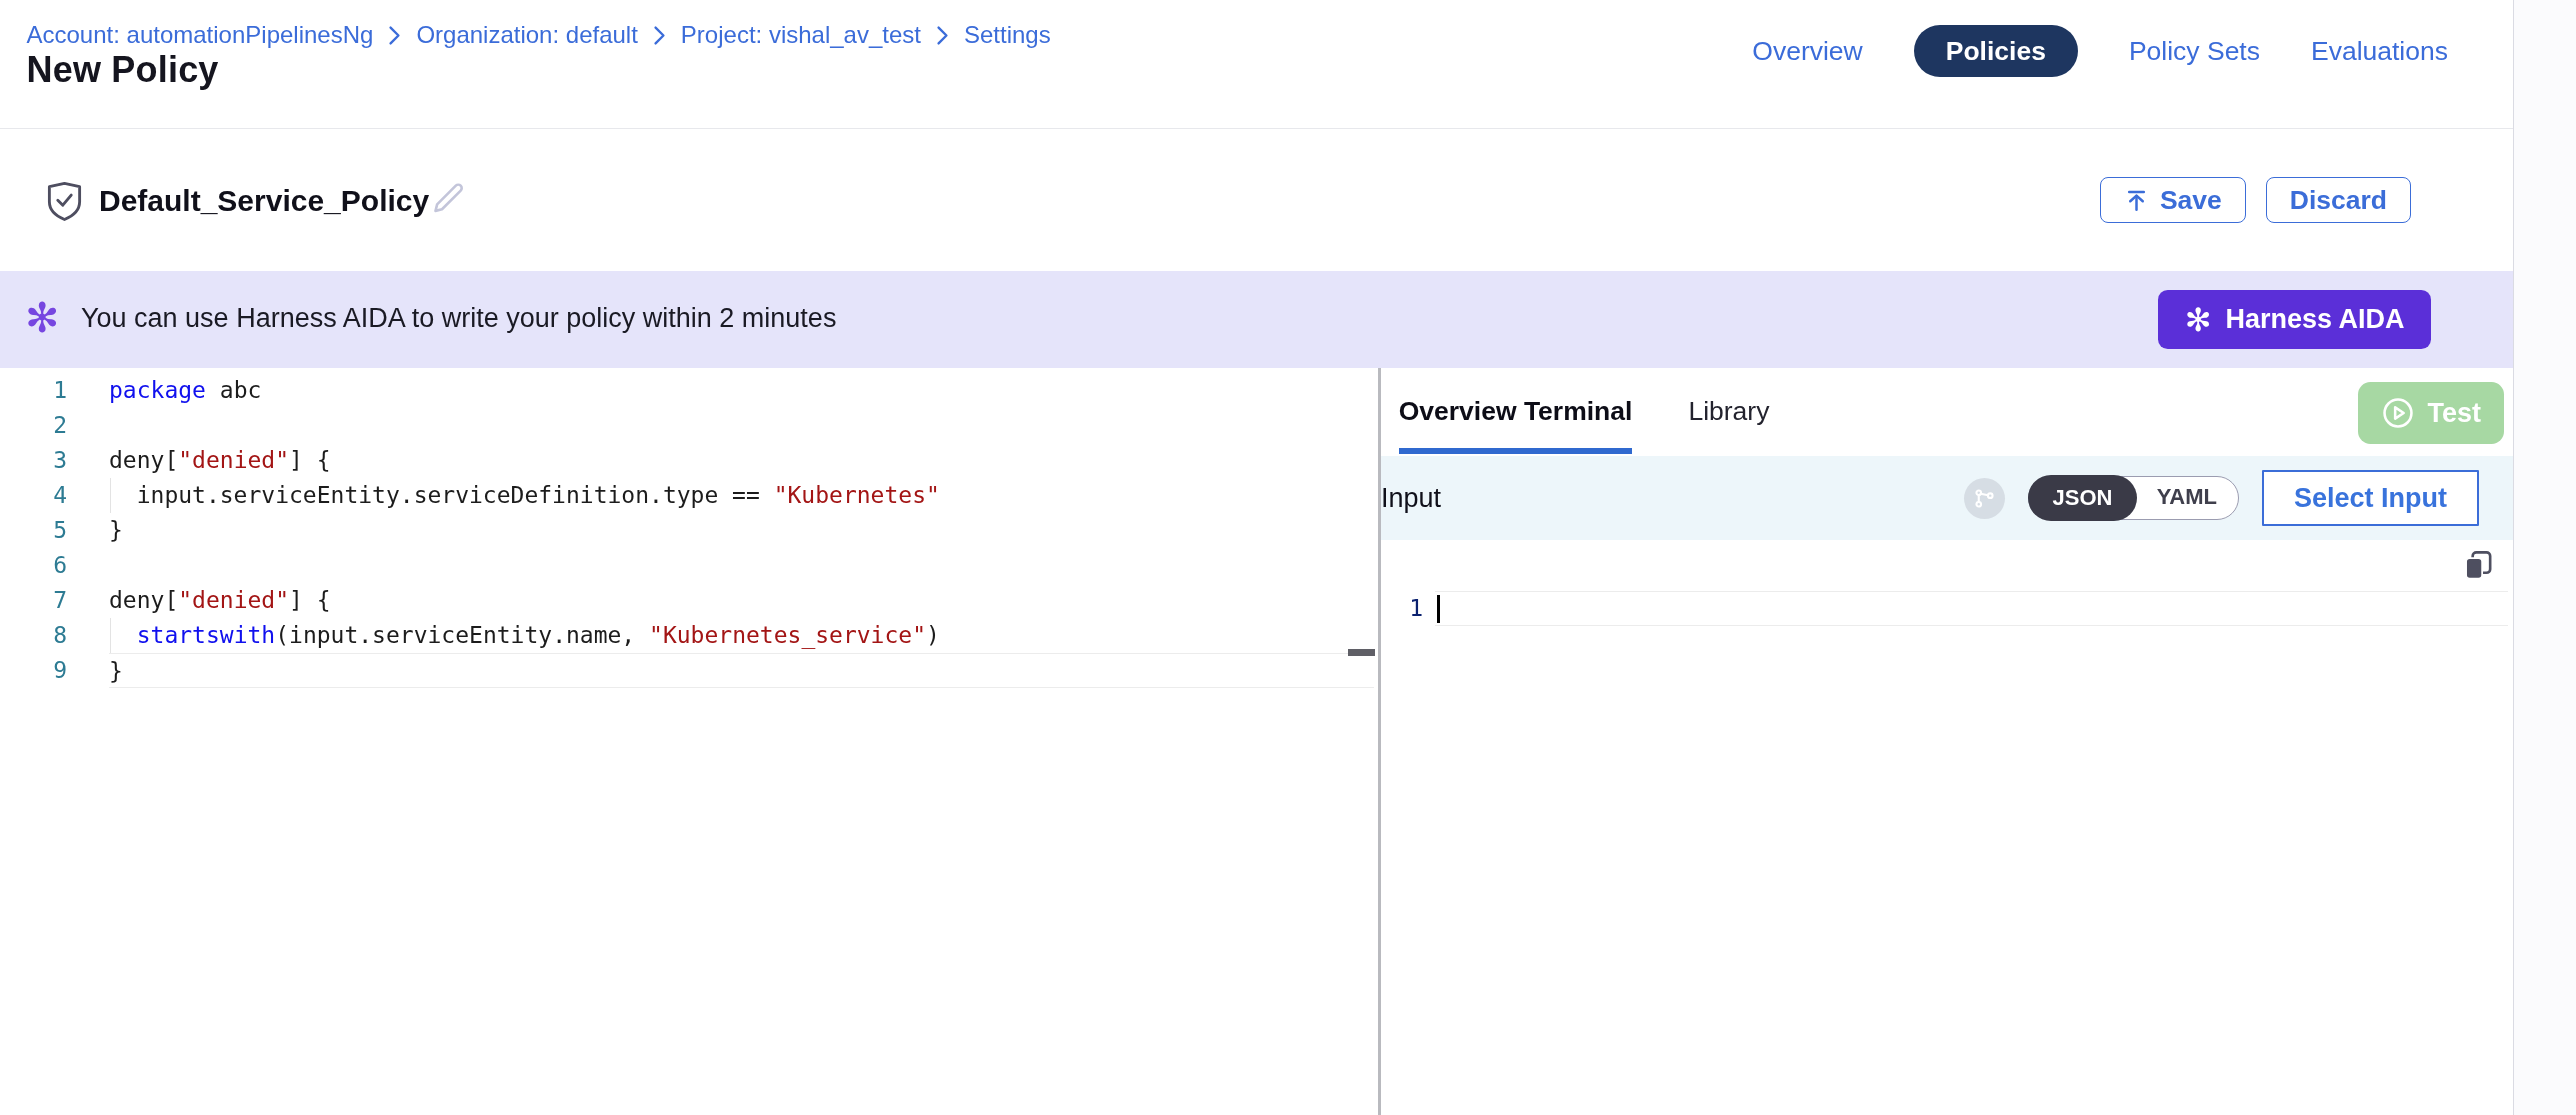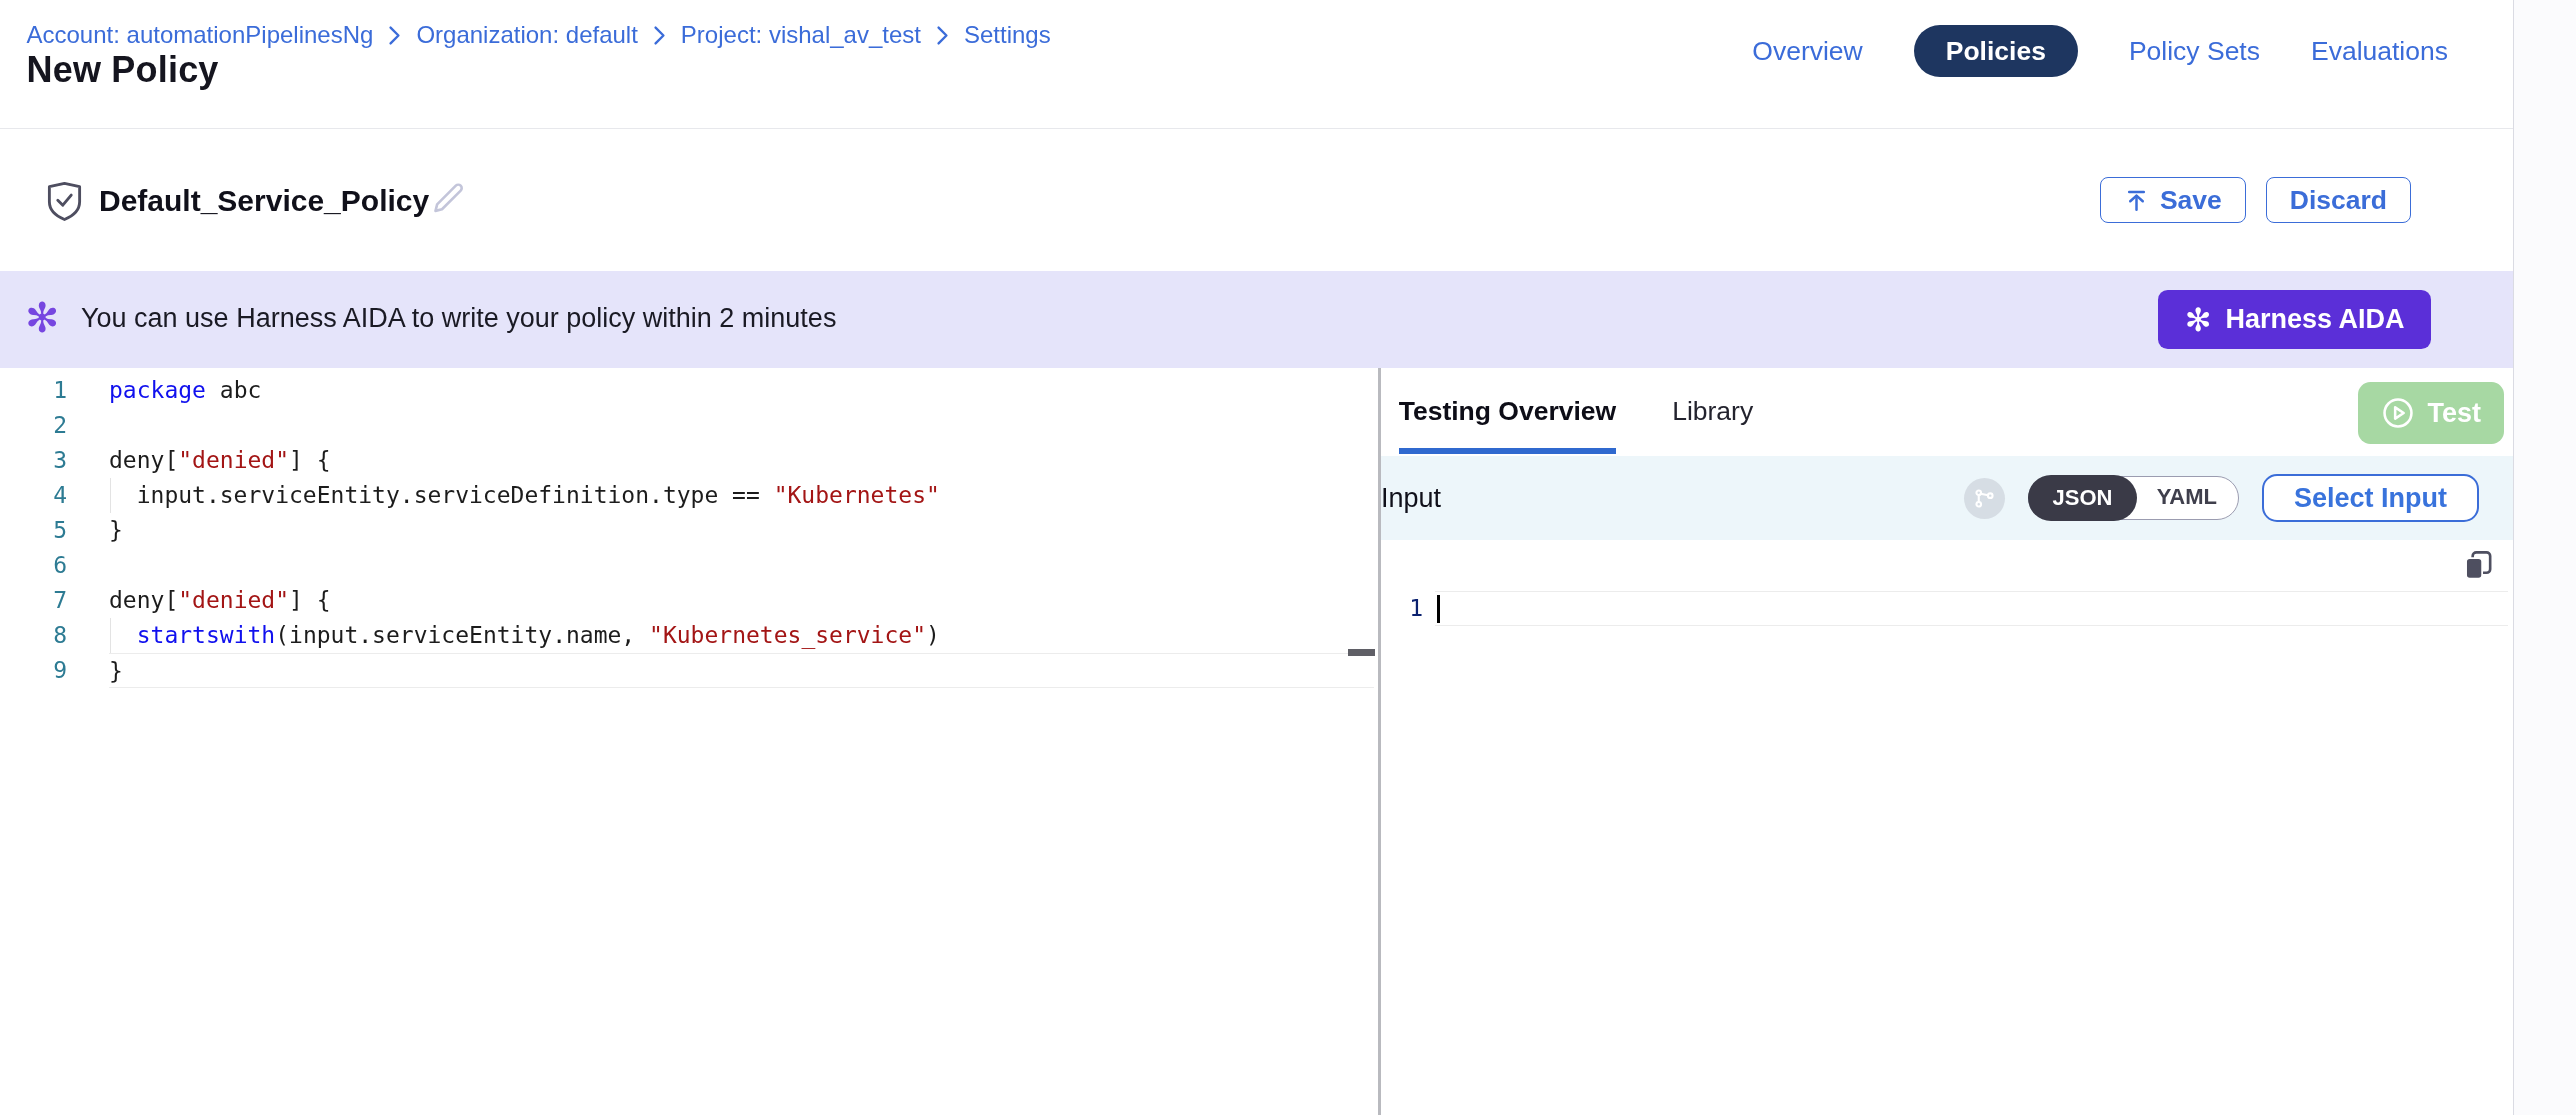--- a/index.html
+++ b/index.html
@@ -53,21 +53,21 @@
   .rp-tab { font-size:26.5px; color:#23232e; padding-bottom:21px; cursor:pointer; border-bottom:6.2px solid transparent; }
   .rp-tab.active { font-weight:700; color:#0d0d17; border-bottom-color:#3069cf; }
   .test-button { position:absolute; right:72px; top:382px; height:62px; padding:0 23px; background:#a7d8a3; border:none; border-radius:12.4px; color:#fff; font-size:27px; font-weight:700; display:flex; align-items:center; gap:12.4px; font-family:"Liberation Sans",sans-serif; }
 
   .input-row { position:absolute; left:1381px; top:456px; width:1133px; height:84px; background:#edf6fa; display:flex; align-items:center; }
   .input-label { font-size:27px; color:#10101a; }
   .fork-icon { margin-left:auto; width:41px; height:41px; border-radius:50%; background:#d6dde4; display:flex; align-items:center; justify-content:center; flex:none; }
   .format-toggle { margin-left:23px; height:44px; background:#fff; border:1.8px solid #9b9cb0; border-radius:882px; display:flex; align-items:center; flex:none; }
   .toggle-opt { font-size:22px; font-weight:700; padding:0 21px; height:44px; line-height:42px; cursor:pointer; color:#3f3f4c; }
   .toggle-opt.selected { background:#3a3a47; color:#fff; border-radius:882px; margin:-1.8px; height:46px; line-height:46px; padding:0 25px; }
-  .select-input-btn { margin-left:23px; margin-right:35px; height:48px; padding:0 30px; background:#fff; border:2.6px solid #3b6dd8; border-radius:15px; color:#3973dc; font-size:27px; font-weight:600; cursor:pointer; font-family:"Liberation Sans",sans-serif; }
+  .select-input-btn { margin-left:23px; margin-right:35px; height:56px; padding:0 30px; background:#fff; border:2.6px solid #3b6dd8; border-radius:1px; color:#3973dc; font-size:27px; font-weight:600; cursor:pointer; font-family:"Liberation Sans",sans-serif; }
 
   .copy-icon { position:absolute; left:2461px; top:547px; cursor:pointer; }
   .input-current-line { position:absolute; left:1435px; top:591px; width:1073px; height:35px; border-top:1.8px solid #ececec; border-bottom:1.8px solid #ececec; background:#fff; }
   .input-line-num { position:absolute; left:1395px; top:591px; width:28px; height:35px; line-height:35px; text-align:right; font-family:"DejaVu Sans Mono", monospace; font-size:23px; color:#0b216f; }
   .input-cursor { position:absolute; left:1437px; top:595px; width:2.6px; height:28px; background:#000; }
 </style>
 </head>
 <body>
 
 <div class="header">
@@ -176,21 +176,21 @@
     <div class="code-line current">
       <span class="line-num">9</span>
       <span class="code-cell"><span class="tok-plain">}</span></span>
     </div>
   </div>
 <div class="ruler-dash"></div>
 
 <div class="splitter"></div>
 
 <div class="rp-tabs">
-  <div class="rp-tab active">Testing Overview</div>
+  <div class="rp-tab active">Overview Terminal</div>
   <div class="rp-tab">Library</div>
 </div>
 
 <button class="test-button">
   <span style="display:flex;">
     <svg width="34" height="34" viewBox="0 0 24 24" fill="none" stroke="#ffffff" stroke-width="1.8" stroke-linecap="round" stroke-linejoin="round">
       <circle cx="12" cy="12" r="9.5"></circle>
         <polygon points="10,8 16,12 10,16"></polygon>
     </svg>
   </span>

